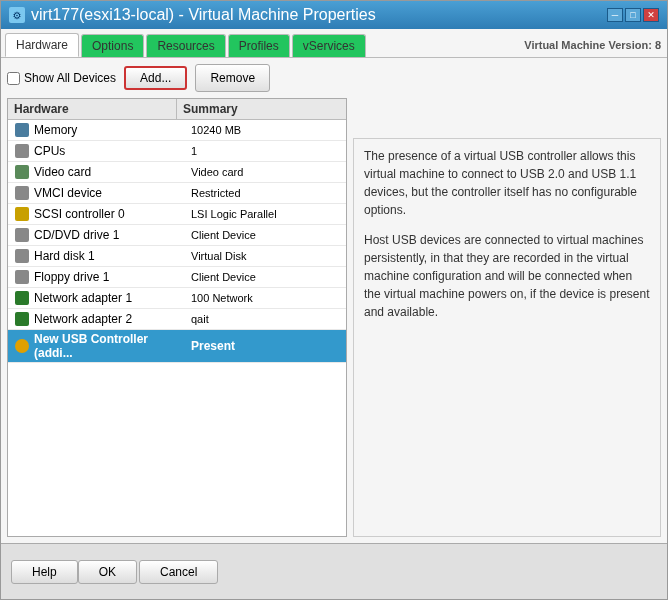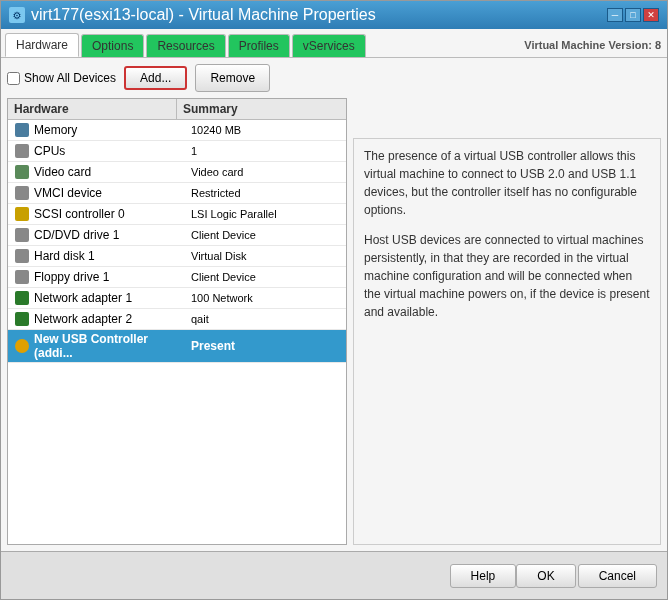--- a/index.html
+++ b/index.html
@@ -35,21 +35,21 @@
     .hardware-header-cell:last-child { border-right: none; }
     
     .hardware-list { flex: 1; overflow-y: auto; }
     .hardware-row { display: grid; grid-template-columns: 1fr 1fr; border-bottom: 1px solid #e8e8e8; cursor: pointer; align-items: center; gap: 16px; }
     .hardware-row.selected { background: #3399cc; color: white; }
     .hardware-cell { padding: 2px 6px; display: flex; align-items: center; gap: 4px; font-size: 11px; }
     .hw-icon { width: 16px; height: 16px; flex-shrink: 0; display: flex; align-items: center; justify-content: center; }
     
     .info-panel { flex: 1; background: #f5f5f5; border: 1px solid #ccc; padding: 8px 10px; font-size: 11px; line-height: 1.5; color: #333; margin-top: 40px; }
     
-    .bottom-bar { background: #e0e0e0; border-top: 1px solid #aaa; padding: 6px 10px; display: flex; justify-content: flex-end; align-items: center; flex-shrink: 0; height: 48px; }
+    .bottom-bar { background: #e0e0e0; border-top: 1px solid #aaa; padding: 6px 10px; display: flex; justify-content: flex-start; align-items: center; flex-shrink: 0; height: 56px; }
     .ok-btn, .cancel-btn, .help-btn { padding: 4px 20px; background: linear-gradient(to bottom, #ffffff, #ddd); border: 1px solid #aaa; border-radius: 3px; cursor: pointer; font-size: 12px; }
     .bottom-right { display: flex; gap: 2px; }
 
     
     .icon-memory { background: #4a7c9e; }
     .icon-cpu { background: #888; }
     .icon-video { background: #5a8a5a; }
     .icon-vmci { background: #888; }
     .icon-scsi { background: #c8a000; }
     .icon-cddvd { background: #888; }

